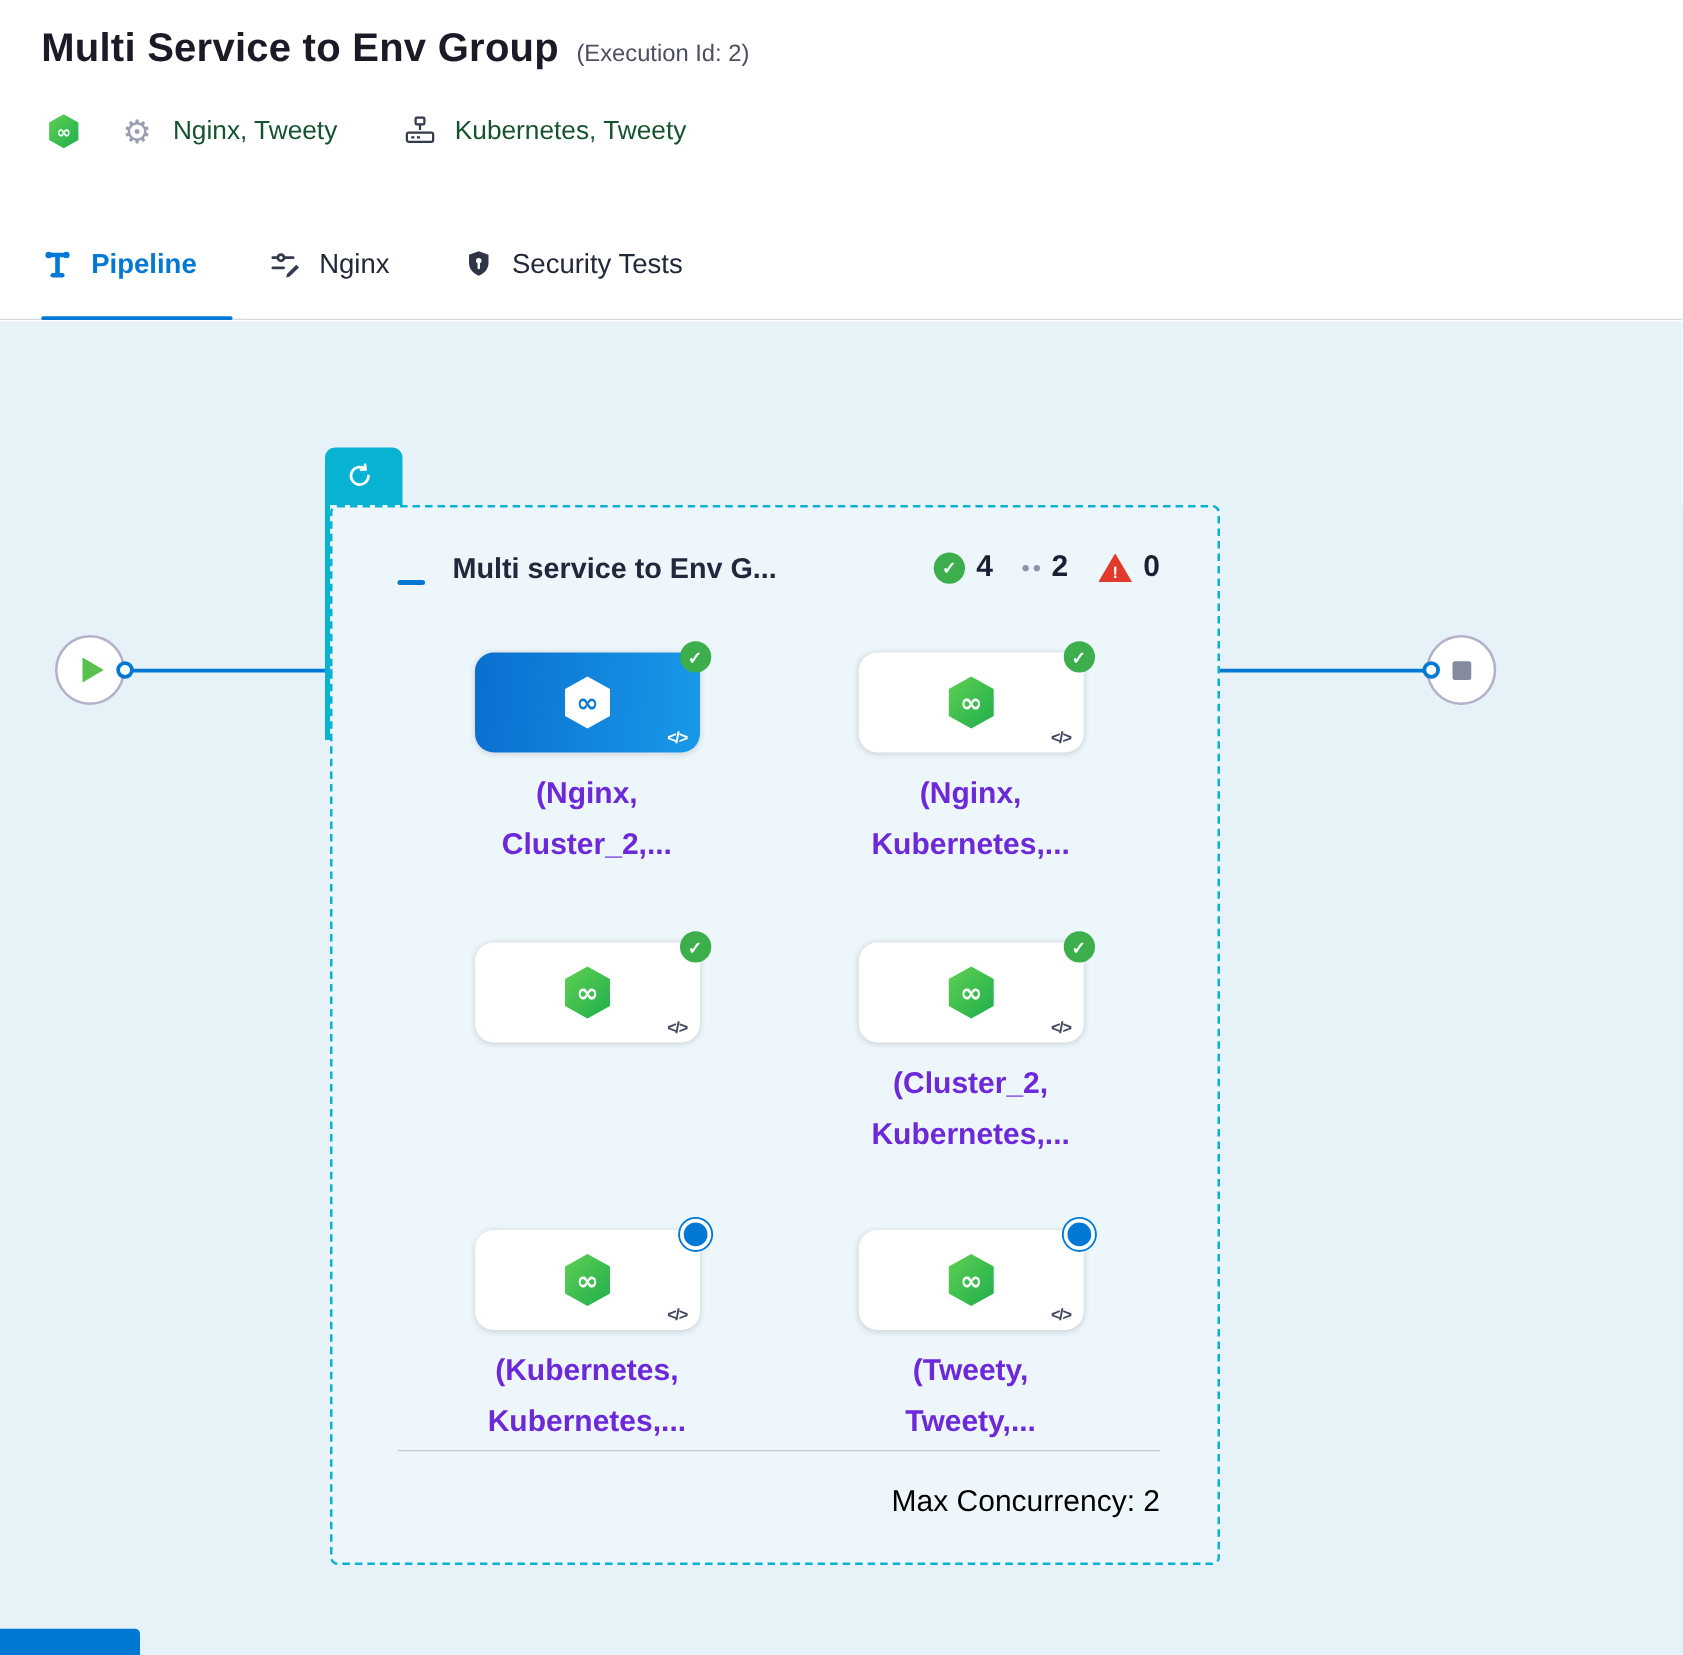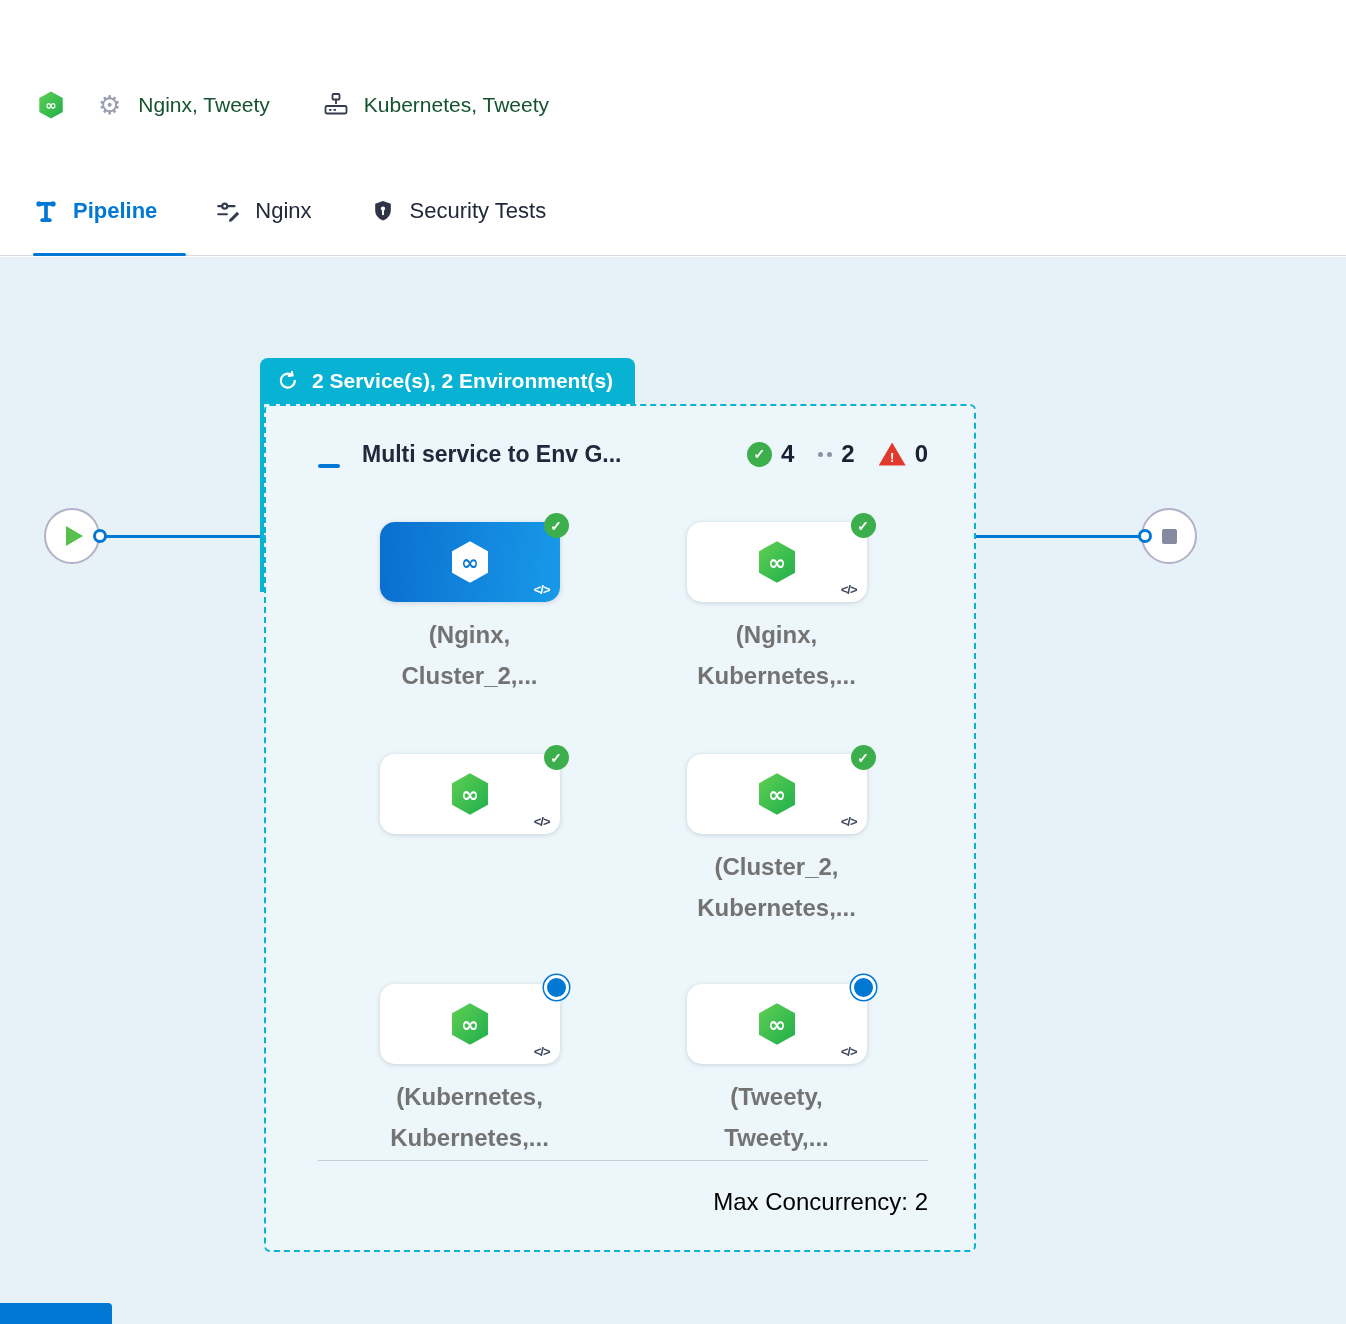--- a/index.html
+++ b/index.html
@@ -107,21 +107,21 @@
   }
   .status-badge {
     position: absolute; top: -9px; right: -9px;
     width: 25px; height: 25px; border-radius: 50%;
     display: flex; align-items: center; justify-content: center;
   }
   .stage-card[data-status="success"] .status-badge { background: #3dae4c; color: #fff; font-size: 14px; font-weight: 700; }
   .stage-card[data-status="queued"] .status-badge {
     background: #0278d5; border: 3px solid #fff; box-shadow: 0 0 0 1.5px #0278d5;
   }
-  .stage-label { margin-top: 12px; text-align: center; font-size: 24px; font-weight: 600; color: #737373; line-height: 41px; }
+  .stage-label { margin-top: 12px; text-align: center; font-size: 24px; font-weight: 600; color: #6d28d9; line-height: 41px; }
 
   .divider { position: absolute; left: 52px; right: 46px; top: 754px; height: 1px; background: #c6cbd9; }
   .max-concurrency { position: absolute; right: 46px; top: 782px; font-size: 24px; font-weight: 400; color: #000000; }
 
   
   .node {
     position: absolute; width: 56px; height: 56px; border-radius: 50%;
     background: #fff; border: 2px solid #b3b0c9;
     display: flex; align-items: center; justify-content: center; cursor: pointer; z-index: 2;
   }
@@ -154,20 +154,24 @@
     <linearGradient id="hexGrad" x1="0" y1="0" x2="1" y2="1">
       <stop offset="0" stop-color="#5fd052"></stop>
       <stop offset="1" stop-color="#1fae4c"></stop>
     </linearGradient>
   </defs>
 </svg>
 
 <div class="screen">
 
   <div class="page-header">
+    <div class="title-row">
+      <span class="page-title">Multi Service to Env Group</span>
+      <span class="exec-id">(Execution Id: 2)</span>
+    </div>
     <div class="meta-row">
       <svg class="hex" viewBox="0 0 32 32">
         <polygon points="16,1.5 28.5,8.5 28.5,23.5 16,30.5 3.5,23.5 3.5,8.5" fill="url(#hexGrad)"></polygon>
         <text x="16" y="21.5" text-anchor="middle" font-size="15" font-weight="bold" fill="#ffffff" font-family="DejaVu Sans, sans-serif">∞</text>
       </svg>
       <span class="gear">⚙</span>
       <span class="meta-label">Nginx, Tweety</span>
       <svg class="env-icon" width="28" height="28" viewBox="0 0 28 28" fill="none" stroke="#343b4e" stroke-width="1.8">
         <rect x="10.5" y="3" width="7" height="5.5" rx="1"></rect>
         <path d="M14 8.5 v4.5"></path>
@@ -225,21 +229,20 @@
     <span class="conn-dot right"></span>
     <div class="node end">
       <span class="stop-sq"></span>
     </div>
 
     <div class="group-badge">
       <svg width="24" height="24" viewBox="0 0 24 24" fill="none" stroke="#ffffff" stroke-width="2.2" stroke-linecap="round">
         <path d="M18.8 11.8 A7 7 0 1 1 16.2 6.2"></path>
         <polyline points="16.0,2.8 16.4,6.4 12.8,6.8" fill="none"></polyline>
       </svg>
-      <span>2 Service(s), 2 Environment(s)</span>
     </div>
     <div class="left-accent"></div>
 
     <div class="group-box">
       <div class="group-header">
         <span class="minus-btn"></span>
         <span class="group-title">Multi service to Env G...</span>
         <div class="counts">
           <span class="count-item">
             <span class="count-icon success">✓</span>

